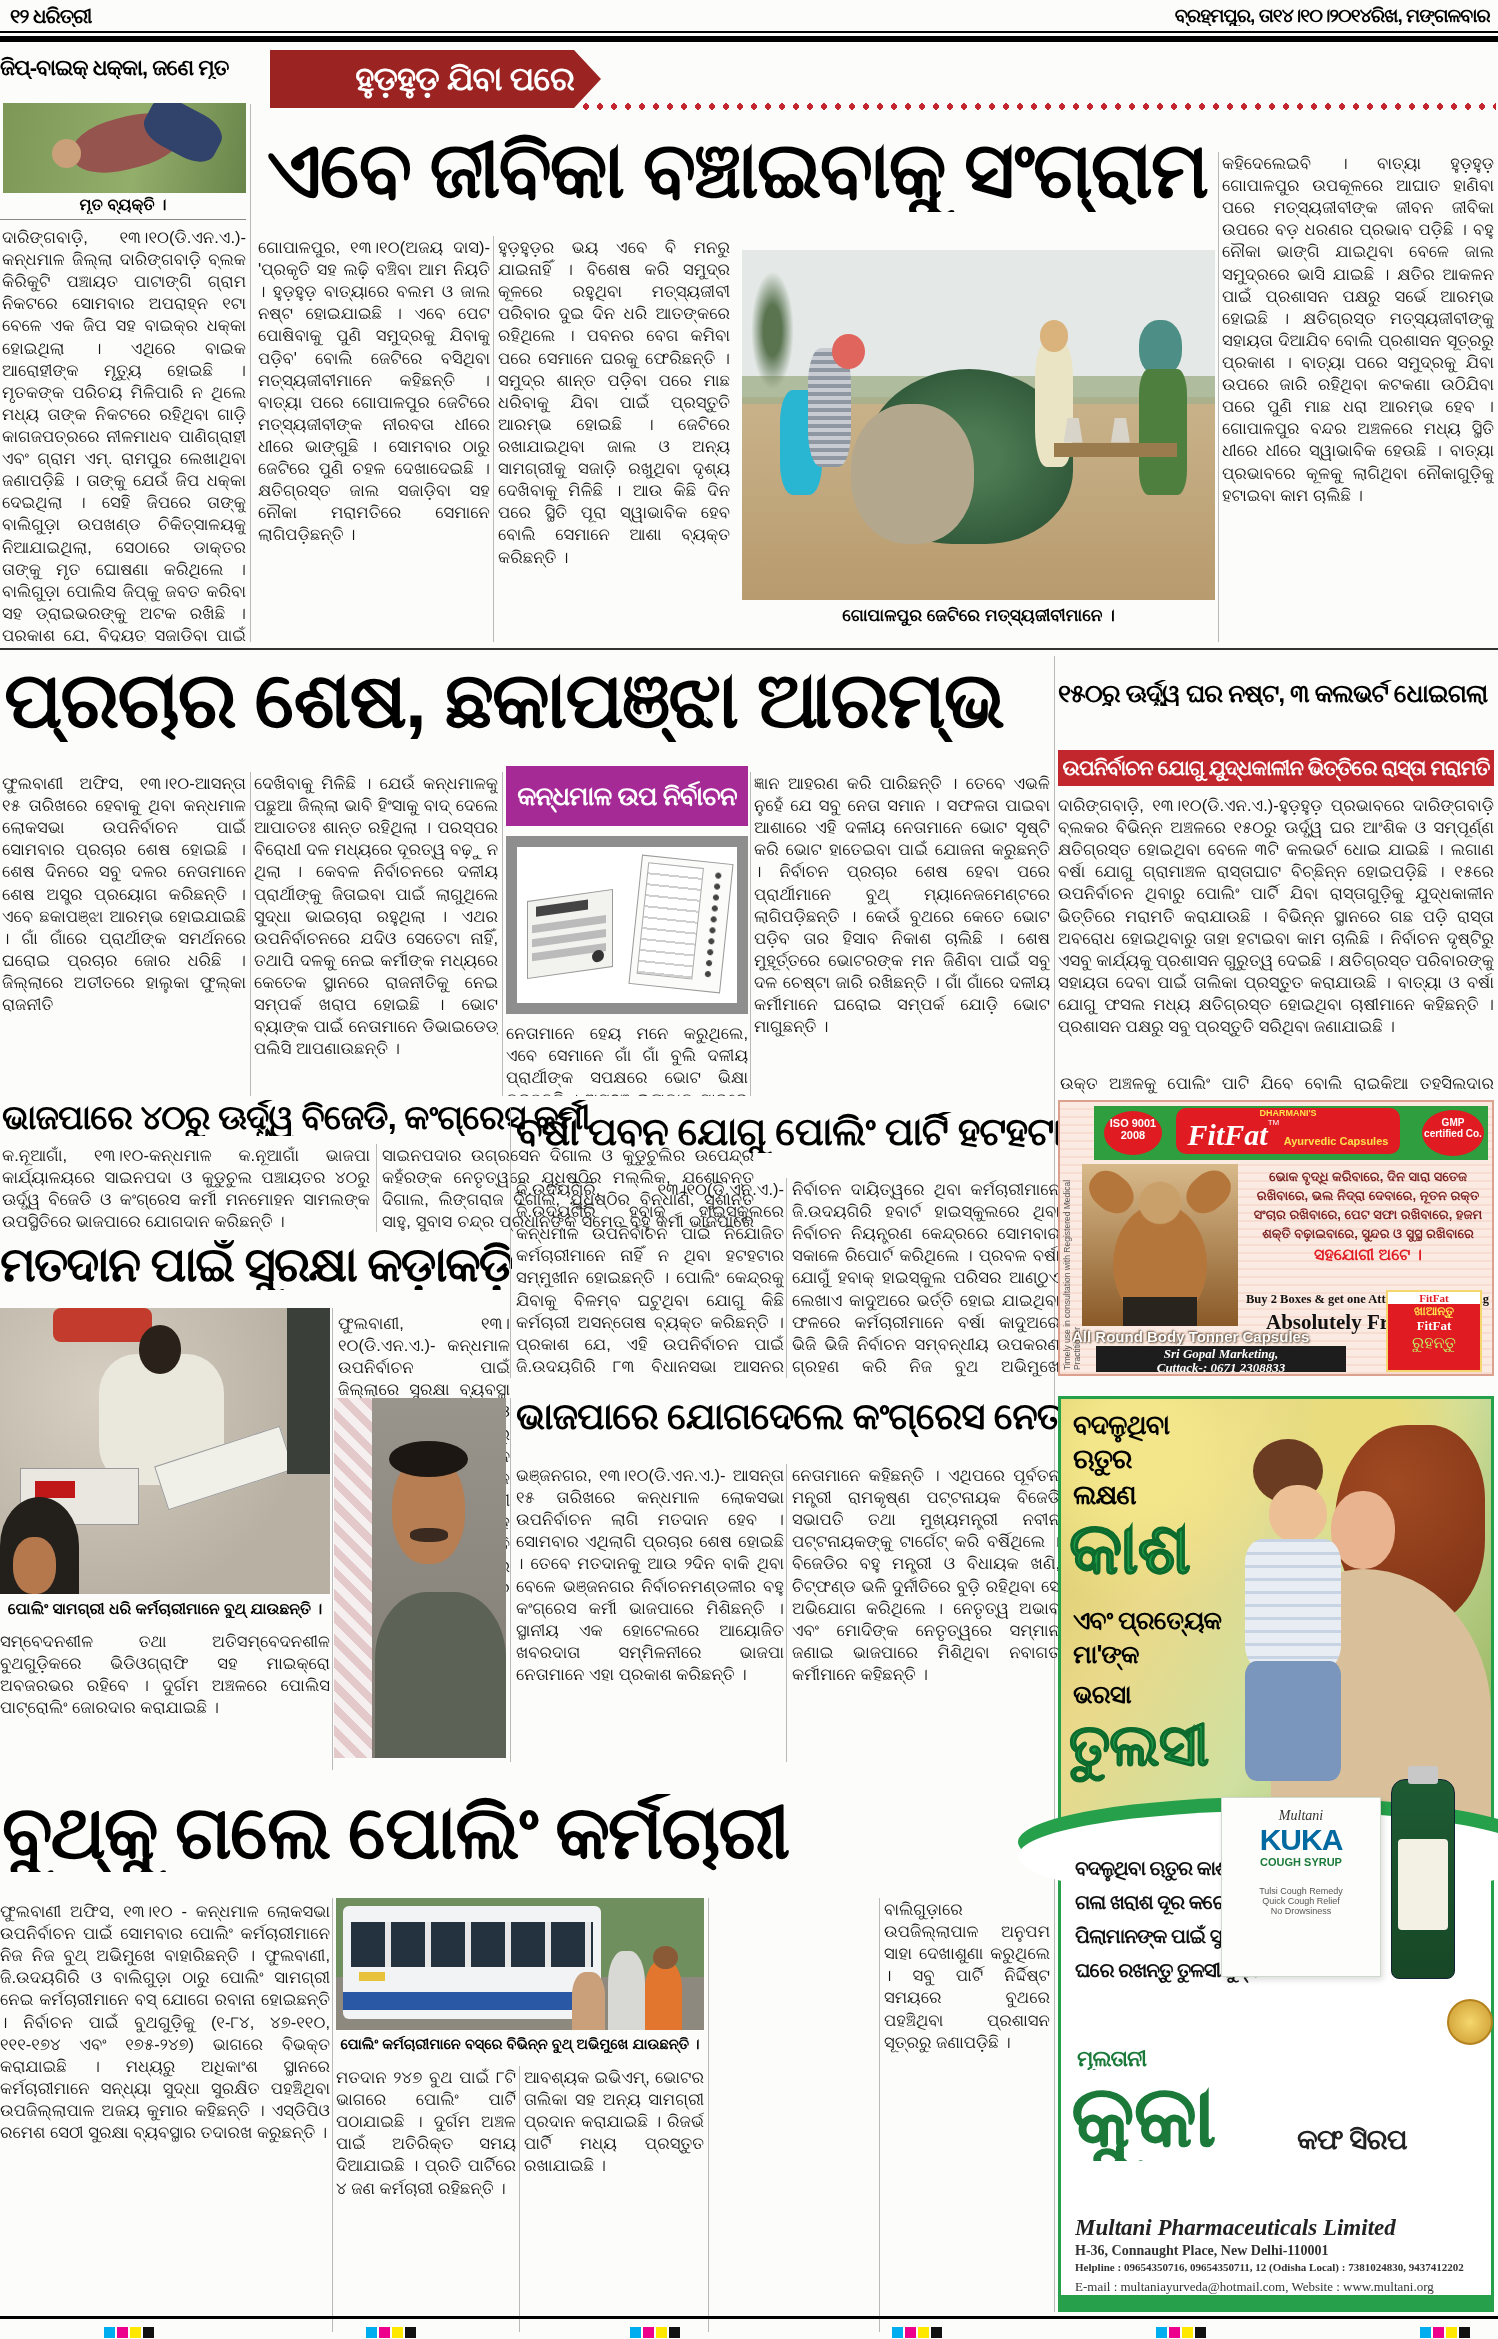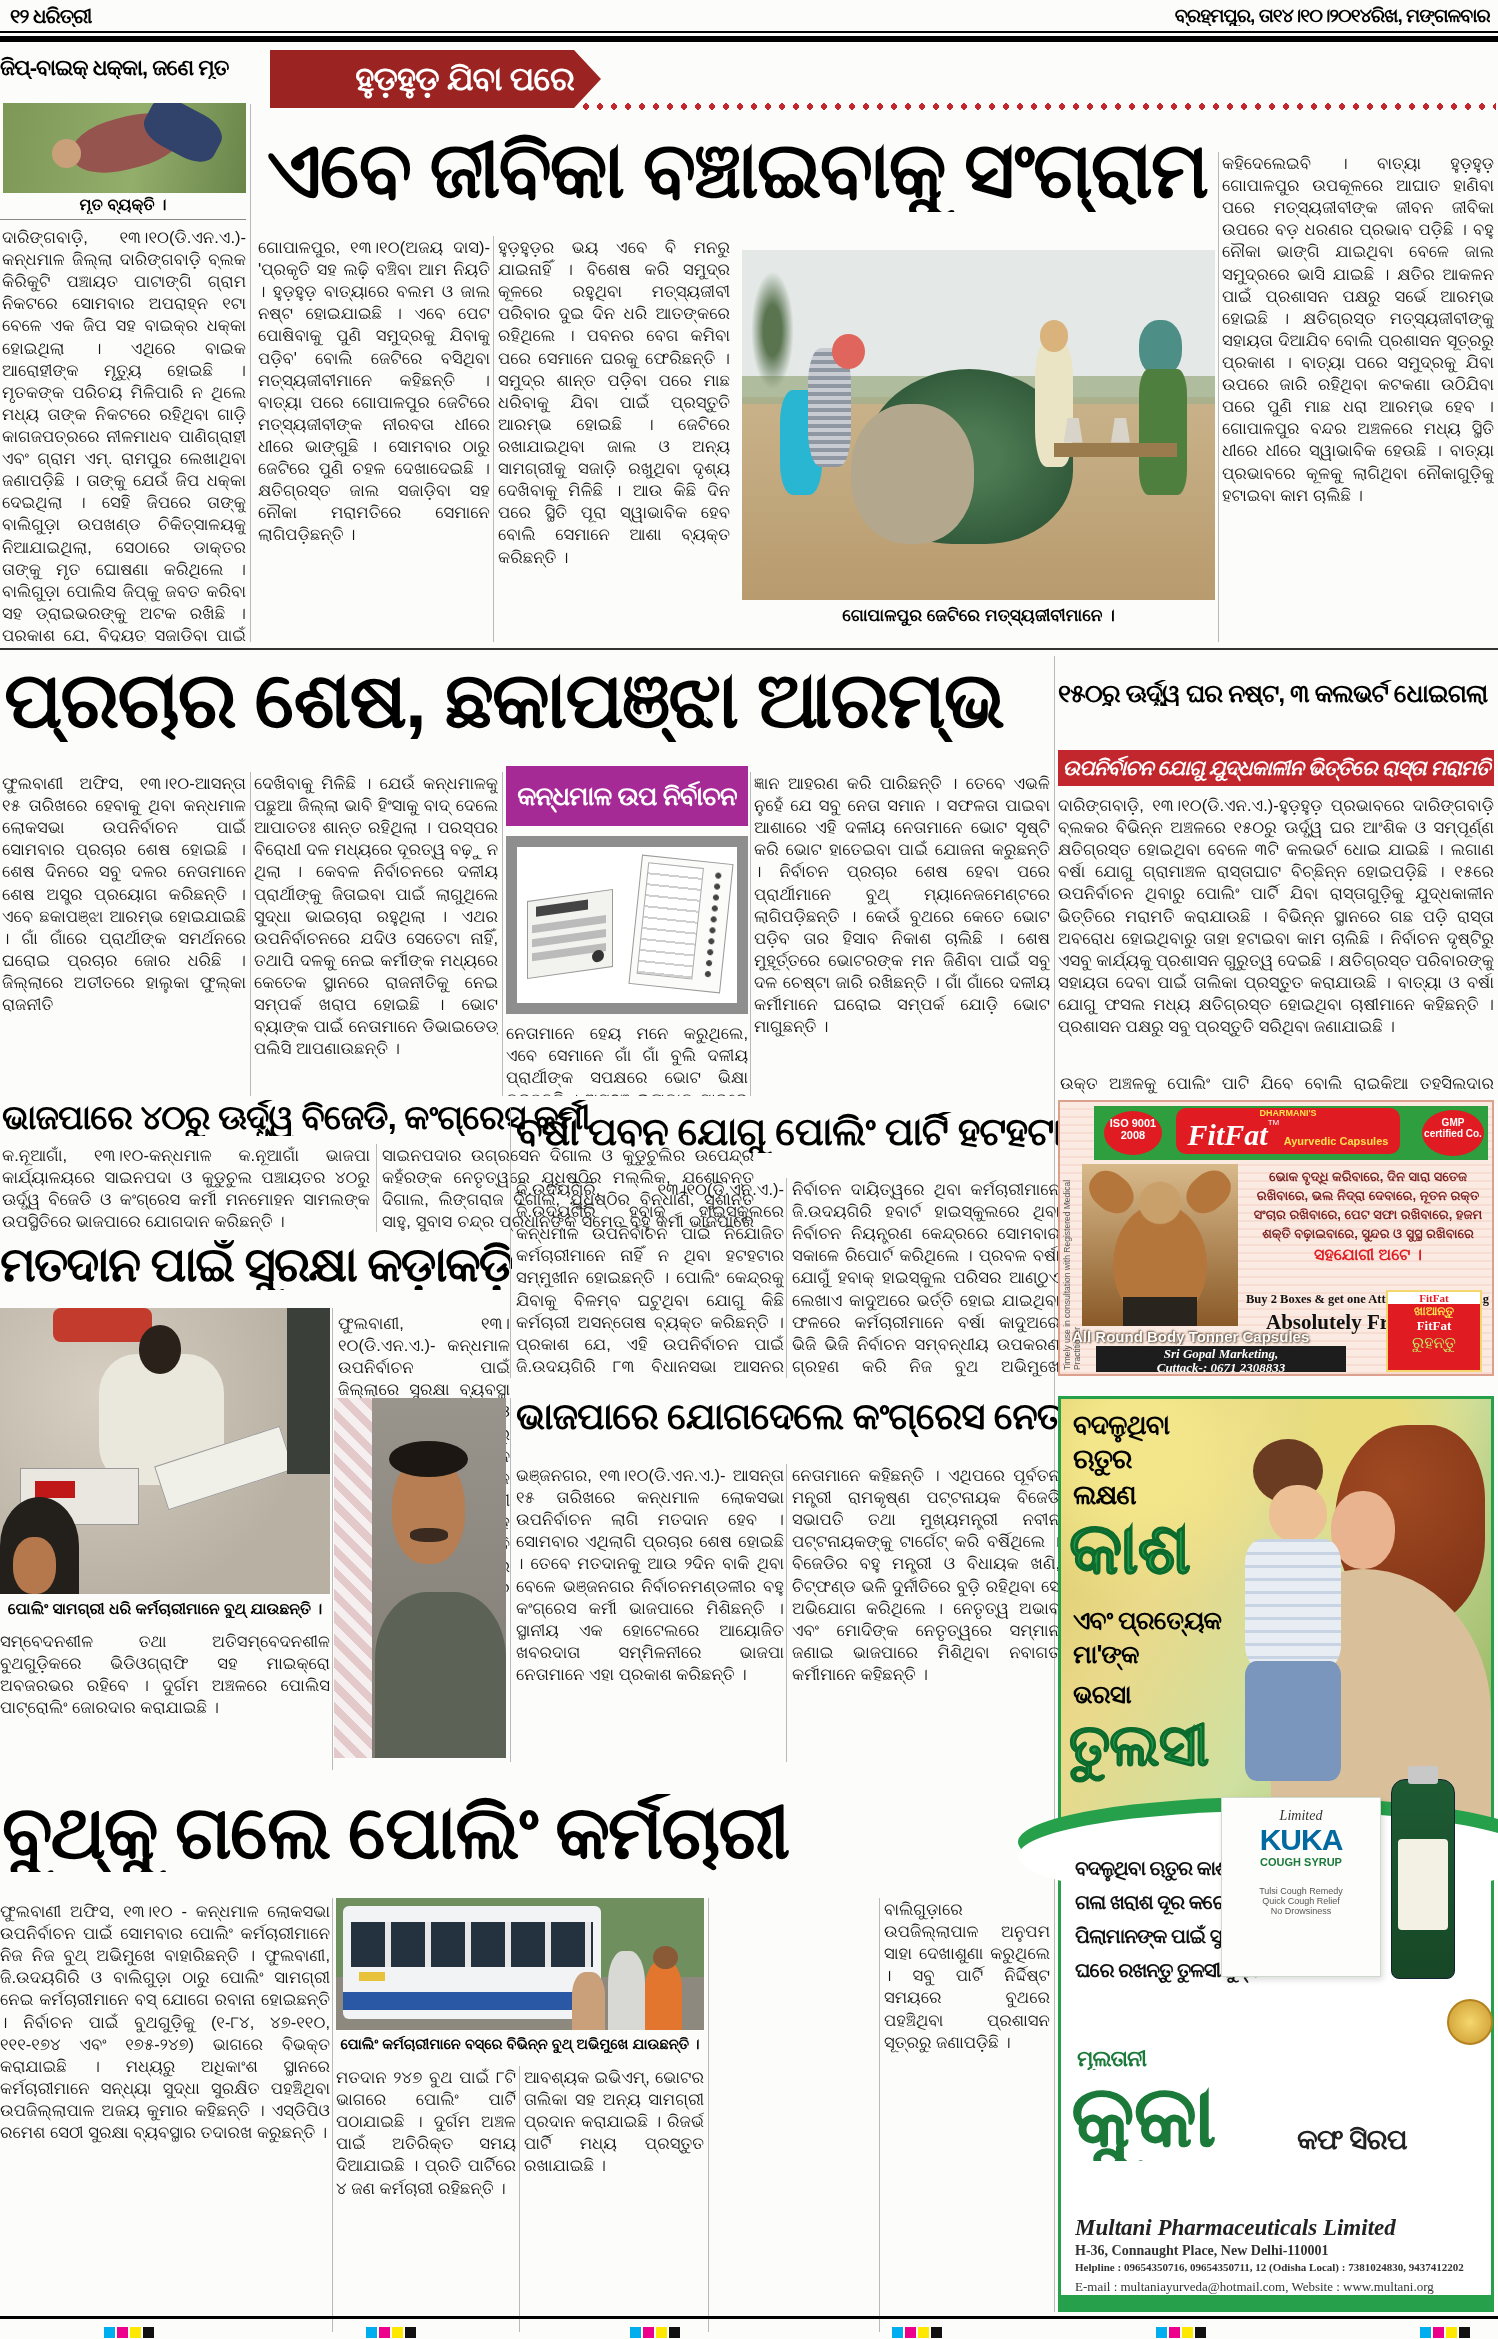--- a/index.html
+++ b/index.html
@@ -93,21 +93,21 @@
     </div>
   </div>
   <div class="abs bt" style="left:506px;top:1022px;width:242px;height:74px">ନେତାମାନେ ହେୟ ମନେ କରୁଥିଲେ, ଏବେ ସେମାନେ ଗାଁ ଗାଁ ବୁଲି ଦଳୀୟ ପ୍ରାର୍ଥୀଙ୍କ ସପକ୍ଷରେ ଭୋଟ ଭିକ୍ଷା କରୁଛନ୍ତି । ଅପହଞ୍ଚ ଇଲାକାକୁ ପାଦରେ ଚାଲିକରି ଯାଇ ପ୍ରଚାର ସାରିଛନ୍ତି ।</div>
   <div class="abs bt" style="left:754px;top:772px;width:296px;height:324px">ଜ୍ଞାନ ଆହରଣ କରି ପାରିଛନ୍ତି । ତେବେ ଏଭଳି ନୁହେଁ ଯେ ସବୁ ନେତା ସମାନ । ସଫଳତା ପାଇବା ଆଶାରେ ଏହି ଦଳୀୟ ନେତାମାନେ ଭୋଟ ସୃଷ୍ଟି କରି ଭୋଟ ହାତେଇବା ପାଇଁ ଯୋଜନା କରୁଛନ୍ତି । ନିର୍ବାଚନ ପ୍ରଚାର ଶେଷ ହେବା ପରେ ପ୍ରାର୍ଥୀମାନେ ବୁଥ୍ ମ୍ୟାନେଜମେଣ୍ଟରେ ଲାଗିପଡ଼ିଛନ୍ତି । କେଉଁ ବୁଥରେ କେତେ ଭୋଟ ପଡ଼ିବ ତାର ହିସାବ ନିକାଶ ଚାଲିଛି । ଶେଷ ମୁହୂର୍ତ୍ତରେ ଭୋଟରଙ୍କ ମନ ଜିଣିବା ପାଇଁ ସବୁ ଦଳ ଚେଷ୍ଟା ଜାରି ରଖିଛନ୍ତି । ଗାଁ ଗାଁରେ ଦଳୀୟ କର୍ମୀମାନେ ଘରୋଇ ସମ୍ପର୍କ ଯୋଡ଼ି ଭୋଟ ମାଗୁଛନ୍ତି ।</div>
   <div class="abs vr" style="left:250px;top:772px;height:324px"></div>
   <div class="abs vr" style="left:502px;top:772px;height:324px"></div>
   <div class="abs vr" style="left:750px;top:772px;height:324px"></div>
 
   <div class="abs h fit" style="left: 1058px; top: 680px; width: 436px; font-size: 25px;">୧୫୦ରୁ ଊର୍ଦ୍ଧ୍ୱ ଘର ନଷ୍ଟ, ୩ କଲଭର୍ଟ ଧୋଇଗଲା</div>
   <div class="abs" style="left:1058px;top:750px;width:436px;height:36px;background:#c1272d">
-    <div class="h fit wh" style="color: rgb(255, 255, 255); font-size: 21px; line-height: 36px; text-align: center; width: 100%; font-style: italic;">ଉପନିର୍ବାଚନ ଯୋଗୁ ଯୁଦ୍ଧକାଳୀନ ଭିତ୍ତିରେ ରାସ୍ତା ମରାମତି</div>
+    <div class="h fit wh" style="color: rgb(255, 255, 255); font-size: 21px; line-height: 36px; text-align: center; width: 100%;">ଉପନିର୍ବାଚନ ଯୋଗୁ ଯୁଦ୍ଧକାଳୀନ ଭିତ୍ତିରେ ରାସ୍ତା ମରାମତି</div>
   </div>
   <div class="abs bt" style="left:1058px;top:794px;width:436px;height:276px">ଦାରିଙ୍ଗବାଡ଼ି, ୧୩।୧୦(ଡି.ଏନ.ଏ.)-ହୁଡ଼ହୁଡ଼ ପ୍ରଭାବରେ ଦାରିଙ୍ଗବାଡ଼ି ବ୍ଲକର ବିଭିନ୍ନ ଅଞ୍ଚଳରେ ୧୫୦ରୁ ଊର୍ଦ୍ଧ୍ୱ ଘର ଆଂଶିକ ଓ ସମ୍ପୂର୍ଣ୍ଣ କ୍ଷତିଗ୍ରସ୍ତ ହୋଇଥିବା ବେଳେ ୩ଟି କଲଭର୍ଟ ଧୋଇ ଯାଇଛି । ଲଗାଣ ବର୍ଷା ଯୋଗୁ ଗ୍ରାମାଞ୍ଚଳ ରାସ୍ତାଘାଟ ବିଚ୍ଛିନ୍ନ ହୋଇପଡ଼ିଛି । ୧୫ରେ ଉପନିର୍ବାଚନ ଥିବାରୁ ପୋଲିଂ ପାର୍ଟି ଯିବା ରାସ୍ତାଗୁଡ଼ିକୁ ଯୁଦ୍ଧକାଳୀନ ଭିତ୍ତିରେ ମରାମତି କରାଯାଉଛି । ବିଭିନ୍ନ ସ୍ଥାନରେ ଗଛ ପଡ଼ି ରାସ୍ତା ଅବରୋଧ ହୋଇଥିବାରୁ ତାହା ହଟାଇବା କାମ ଚାଲିଛି । ନିର୍ବାଚନ ଦୃଷ୍ଟିରୁ ଏସବୁ କାର୍ଯ୍ୟକୁ ପ୍ରଶାସନ ଗୁରୁତ୍ୱ ଦେଇଛି । କ୍ଷତିଗ୍ରସ୍ତ ପରିବାରଙ୍କୁ ସହାୟତା ଦେବା ପାଇଁ ତାଲିକା ପ୍ରସ୍ତୁତ କରାଯାଉଛି । ବାତ୍ୟା ଓ ବର୍ଷା ଯୋଗୁ ଫସଲ ମଧ୍ୟ କ୍ଷତିଗ୍ରସ୍ତ ହୋଇଥିବା ଚାଷୀମାନେ କହିଛନ୍ତି । ପ୍ରଶାସନ ପକ୍ଷରୁ ସବୁ ପ୍ରସ୍ତୁତି ସରିଥିବା ଜଣାଯାଇଛି ।</div>
   <div class="abs bt" style="left:1060px;top:1072px;width:434px;height:24px">ଉକ୍ତ ଅଞ୍ଚଳକୁ ପୋଲିଂ ପାଟି ଯିବେ ବୋଲି ରାଇକିଆ ତହସିଲଦାର ପ୍ରଦୀପ କୁମାର ରାଉତ କହିଛନ୍ତି ।</div>
   <div class="abs vr" style="left:1054px;top:656px;height:1656px"></div>
 
   <div class="abs h fit" style="left:2px;top:1100px;width:752px;font-size:34px">ଭାଜପାରେ ୪୦ରୁ ଊର୍ଦ୍ଧ୍ୱ ବିଜେଡି, କଂଗ୍ରେସ କର୍ମୀ</div>
   <div class="abs bt" style="left:2px;top:1144px;width:368px;height:88px">କ.ନୂଆଗାଁ, ୧୩।୧୦-କନ୍ଧମାଳ କ.ନୂଆଗାଁ ଭାଜପା କାର୍ଯ୍ୟାଳୟରେ ସାଇନପଦା ଓ କୁଡୁଚୁଲ ପଞ୍ଚାୟତର ୪୦ରୁ ଊର୍ଦ୍ଧ୍ୱ ବିଜେଡି ଓ କଂଗ୍ରେସ କର୍ମୀ ମନମୋହନ ସାମଲଙ୍କ ଉପସ୍ଥିତିରେ ଭାଜପାରେ ଯୋଗଦାନ କରିଛନ୍ତି ।</div>
   <div class="abs bt" style="left:382px;top:1144px;width:372px;height:88px">ସାଇନପଦାର ଉଗ୍ରସେନ ଦିଗାଲ ଓ କୁଡୁଚୁଲିର ଉପେନ୍ଦ୍ର କହଁରଙ୍କ ନେତୃତ୍ୱରେ ଯୁଧିଷ୍ଠିର ମଲ୍ଲିକ, ଯଶୋବନ୍ତ ଦିଗାଲ, ଲିଙ୍ଗରାଜ ଦିଗାଲ, ଯୁଧିଷ୍ଠିର ବିନ୍ଧାଣି, ସୁଶାନ୍ତ ସାହୁ, ସୁବାସ ଚନ୍ଦ୍ର ପ୍ରଧାନଙ୍କ ସମେତ ବହୁ କର୍ମୀ ଭାଜପାରେ ଯୋଗ ଦେଇଛନ୍ତି ।</div>
   <div class="abs vr" style="left:376px;top:1144px;height:88px"></div>
 
@@ -224,21 +224,21 @@
       <div class="ph-el" style="left:-10%;bottom:-56px;width:120%;height:90px;border-radius:50%;background:#27a04b"></div>
       <div class="ph-el" style="left:-10%;bottom:-70px;width:120%;height:90px;border-radius:50%;background:#fff"></div>
     </div>
     <div class="abs h" style="left:14px;top:452px;font-size:20px;line-height:1.7;color:#111">
       <div>ବଦଳୁଥିବା ଋତୁର କାଶରୁ ରକ୍ଷା କରେ</div>
       <div>ଗଳା ଖରାଶ ଦୂର କରେ ଏବଂ</div>
       <div>ପିଲାମାନଙ୍କ ପାଇଁ ସୁରକ୍ଷିତ</div>
       <div>ଘରେ ରଖନ୍ତୁ ତୁଳସୀଯୁକ୍ତ</div>
     </div>
     <div class="abs" style="left:160px;top:398px;width:160px;height:180px;background:#fdfdfb;border:1px solid #cfd8cc;box-shadow:2px 3px 6px #0002;text-align:center;padding-top:10px">
-      <div class="serif" style="font-style:italic;font-size:14px;color:#333">Limited</div>
+      <div class="serif" style="font-style:italic;font-size:14px;color:#333">Multani</div>
       <div class="h" style="font-size:30px;color:#0369a1">KUKA</div>
       <div style="font-size:11px;font-weight:bold;color:#1b7a3a">COUGH SYRUP</div>
       <div style="font-size:9px;color:#555;margin-top:18px">Tulsi Cough Remedy</div>
       <div style="font-size:9px;color:#555">Quick Cough Relief</div>
       <div style="font-size:9px;color:#555">No Drowsiness</div>
     </div>
     <div class="abs" style="left:330px;top:380px;width:64px;height:200px;border-radius:14px 14px 8px 8px;background:linear-gradient(#1e5c34,#174726);border:1px solid #123">
       <div class="ph-el" style="left:26%;top:-14px;width:48%;height:18px;background:#c8c8c8;border-radius:3px"></div>
       <div class="ph-el" style="left:10%;top:30%;width:80%;height:46%;background:#f3f0e4;border-radius:4px"></div>
     </div>

